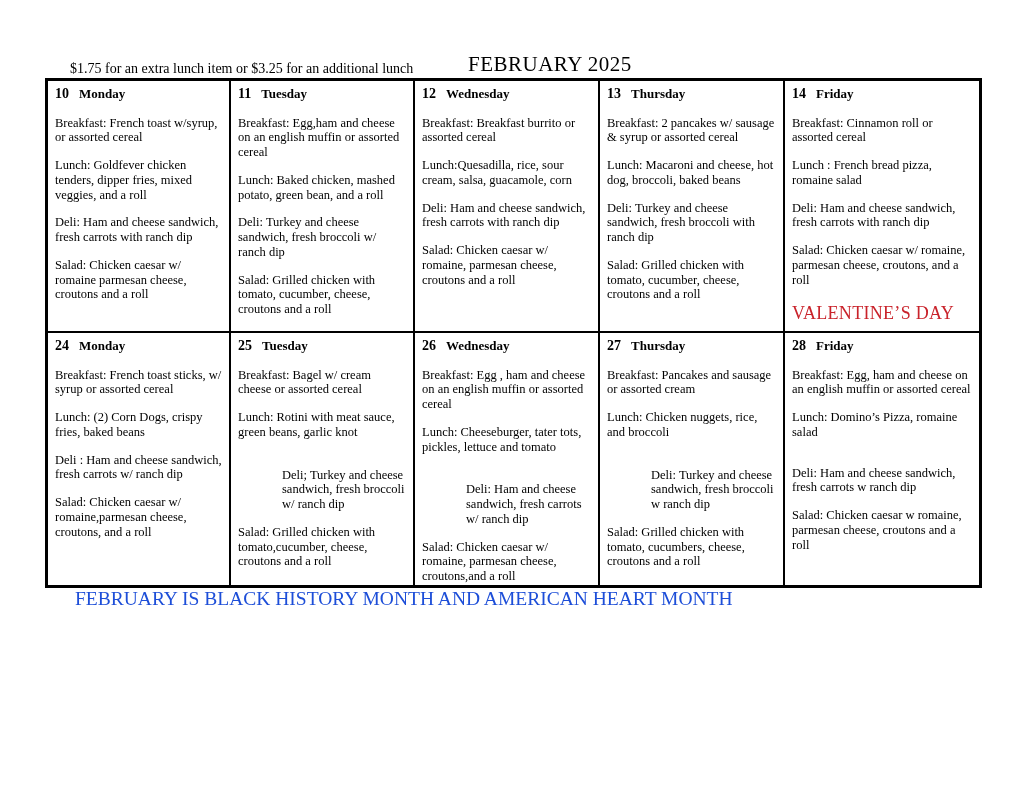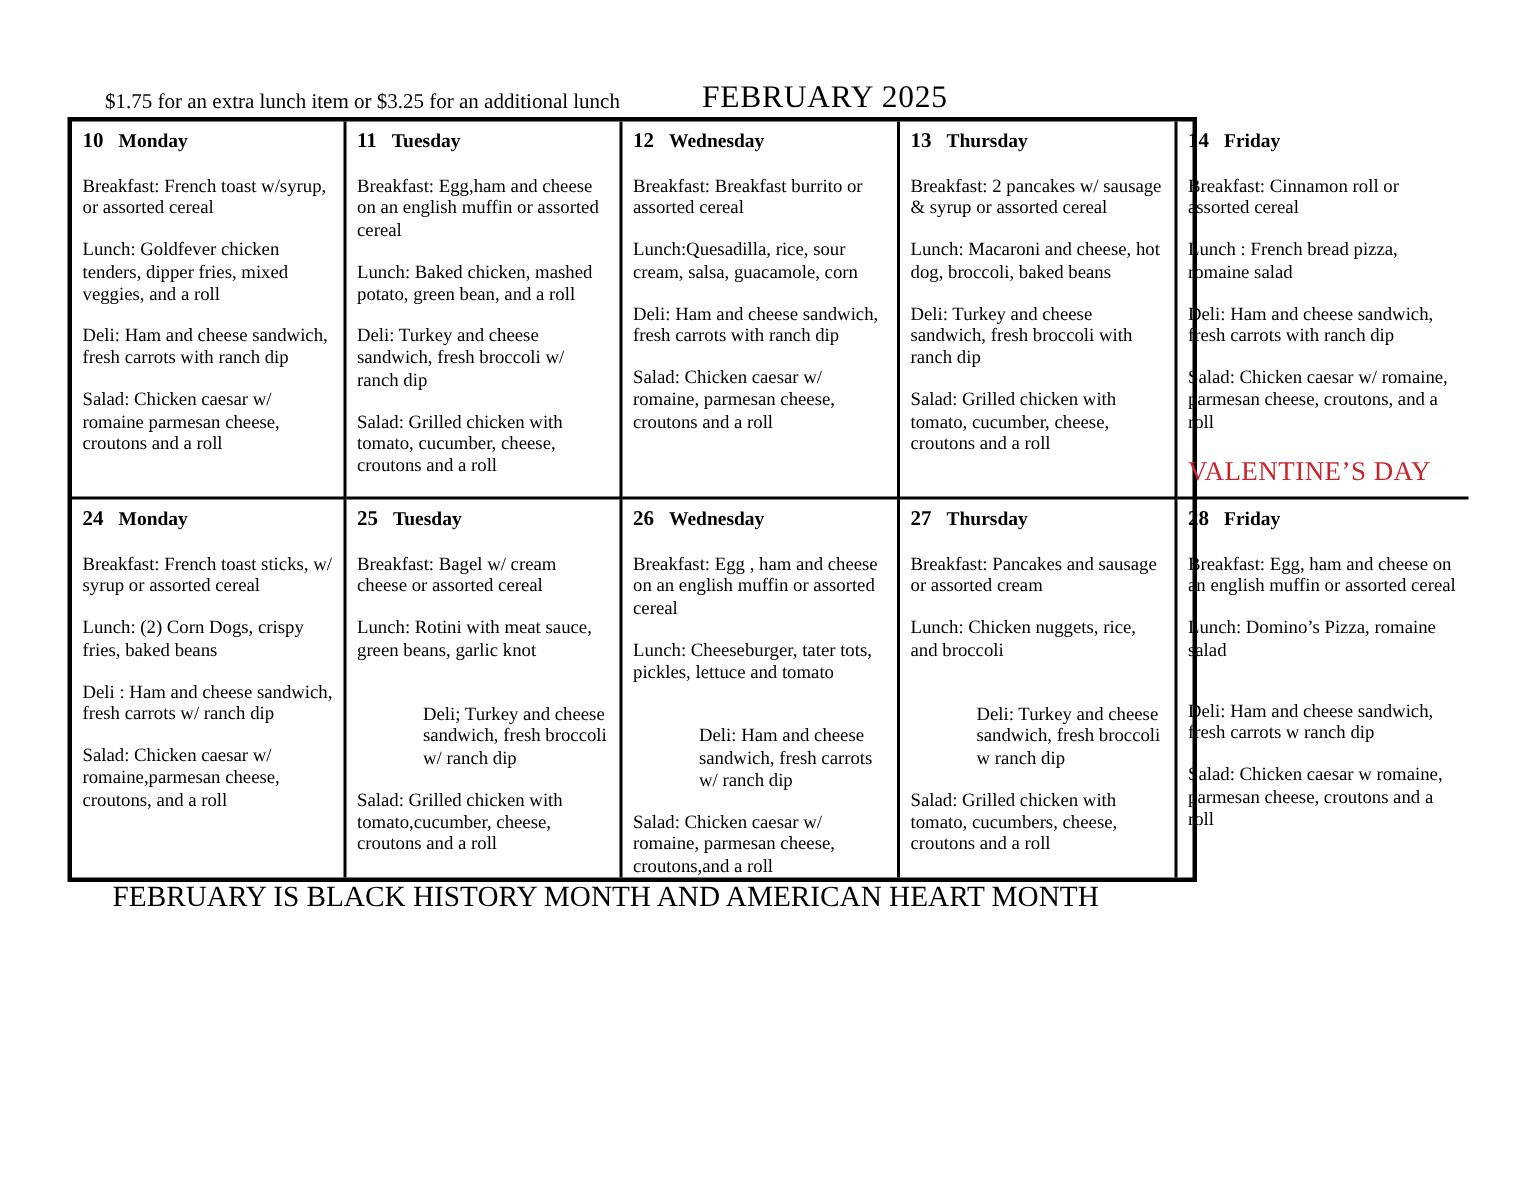--- a/index.html
+++ b/index.html
@@ -20,21 +20,21 @@
   .page-title {
     position: absolute;
     left: 468px; top: 52px;
     font-size: 21px;
     letter-spacing: 0.5px;
     white-space: nowrap;
   }
   .calendar-grid {
     position: absolute;
     left: 45px; top: 78px;
-    width: 753px; height: 510px;
+    width: 937px; height: 510px;
     border: 3px solid #000000;
     display: grid;
     grid-template-columns: 183px 184px 185px 185px 194px;
     grid-template-rows: 252px 252px;
     background: #ffffff;
   }
   .cell {
     border-right: 2px solid #000000;
     border-bottom: 2px solid #000000;
     padding: 5px 6px 4px 7px;
@@ -137,13 +137,13 @@
     </div>
     <div class="cell">
       <div class="day-header"><span class="date-num">28</span><span class="day-name">Friday</span></div>
       <div class="item">Breakfast: Egg, ham and cheese  on an english muffin or assorted cereal</div>
       <div class="item">Lunch: Domino’s Pizza, romaine salad</div>
       <div class="item gap2">Deli: Ham and cheese sandwich, fresh carrots w ranch dip</div>
       <div class="item">Salad: Chicken caesar w romaine, parmesan cheese, croutons and a roll</div>
     </div>
   </div>
 
-<div class="footer-banner" style="color: #000000; font-family: Liberation Serif, serif;">FEBRUARY IS BLACK HISTORY MONTH AND AMERICAN HEART MONTH</div>
+<div class="footer-banner" style="color: #1d4ed8; font-family: Liberation Serif, serif;">FEBRUARY IS BLACK HISTORY MONTH AND AMERICAN HEART MONTH</div>
 
 </body></html>

